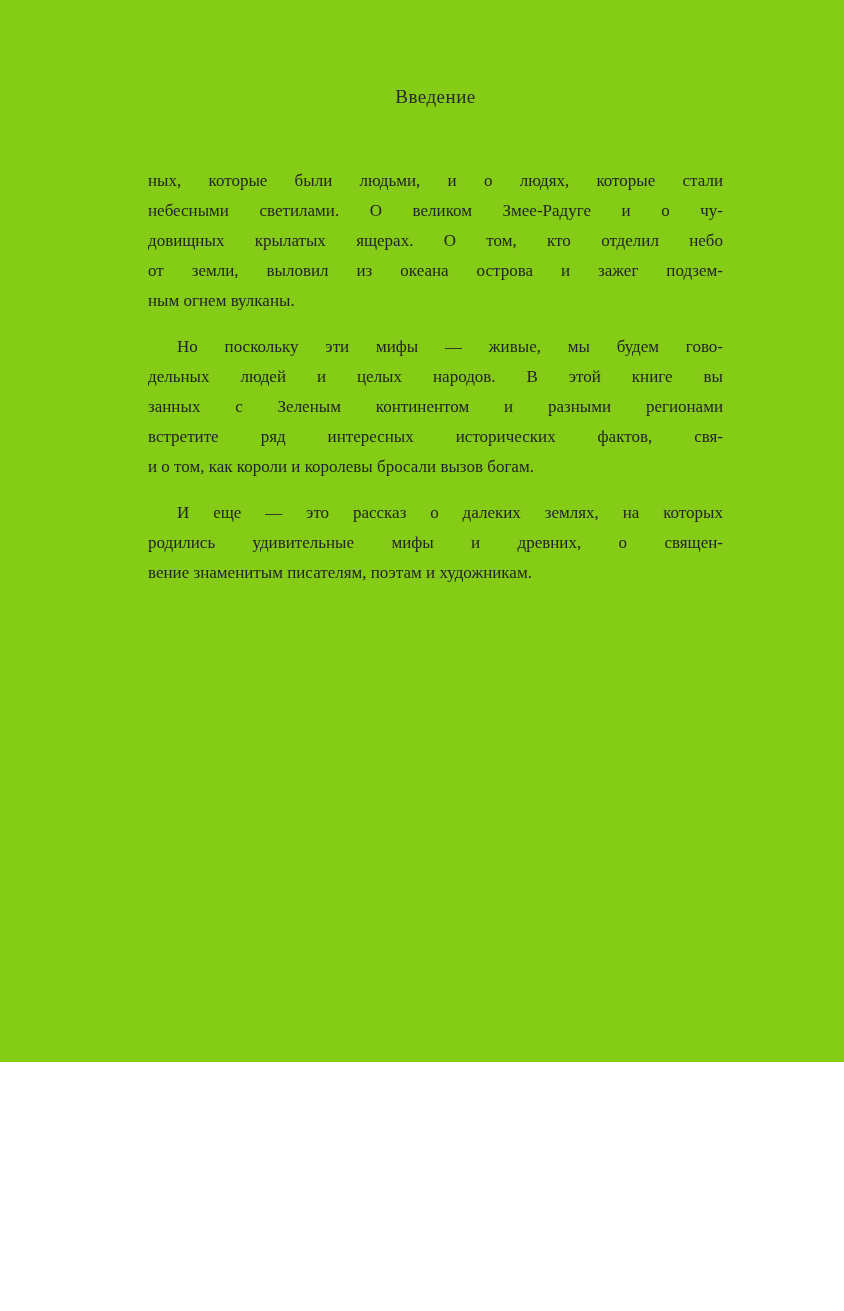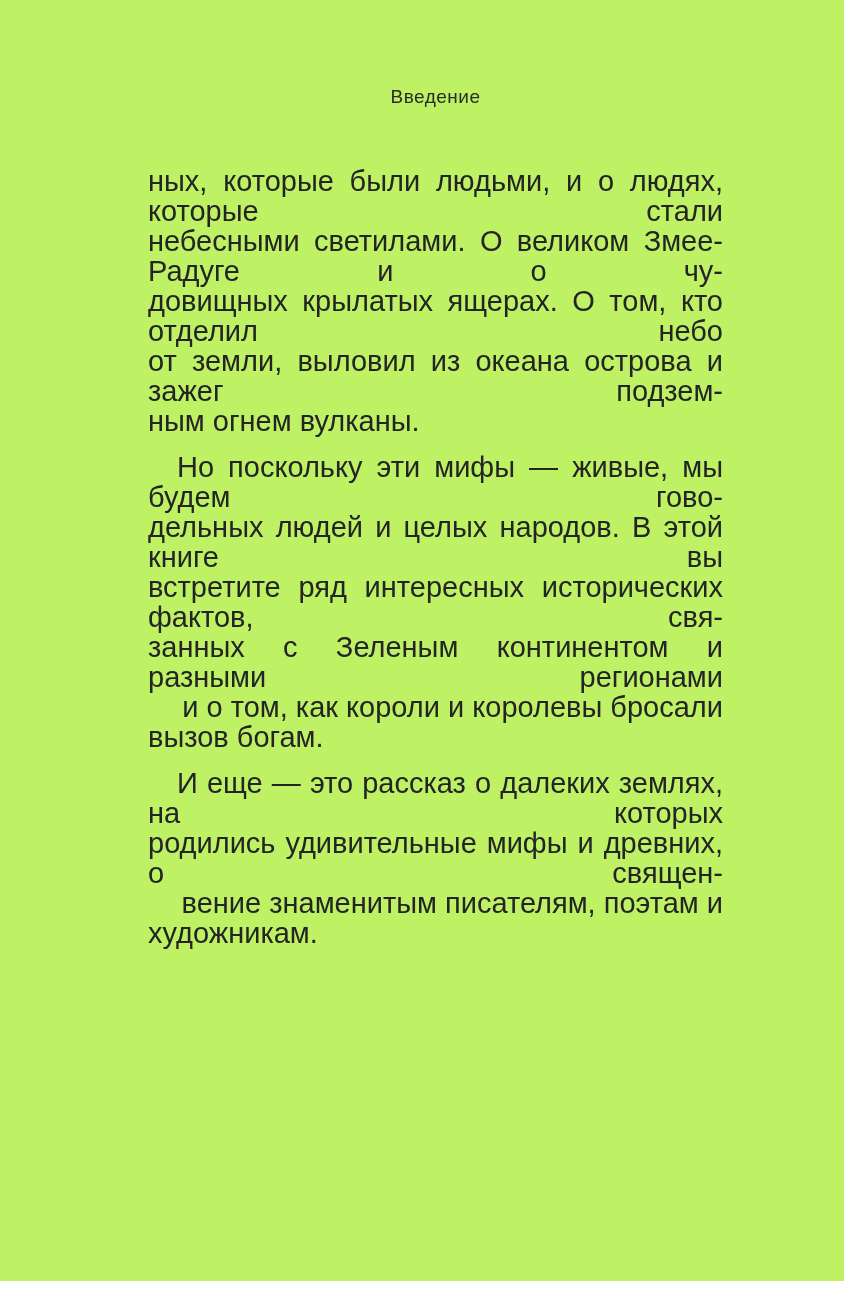--- a/index.html
+++ b/index.html
@@ -3,42 +3,42 @@
 <meta charset="utf-8">
 <style>
   html, body {
     margin: 0;
     padding: 0;
     background: #ffffff;
   }
   .page {
     position: relative;
     width: 844px;
-    height: 1281px;
-    background: #bef264;
-    font-family: Liberation Sans, sans-serif;
+    height: 1062px;
+    background: #84cc16;
+    font-family: Liberation Serif, serif;
     color: #242424;
     overflow: hidden;
   }
   .page-header {
     position: absolute;
     left: 148px;
     top: 86px;
     width: 575px;
     text-align: center;
     font-size: 19px;
     letter-spacing: 0.5px;
     color: #2b2b2b;
   }
   .text-block {
     position: absolute;
     left: 148px;
     top: 166px;
     width: 575px;
-    font-size: 29px;
+    font-size: 17px;
     line-height: 30px;
   }
   .paragraph {
     margin: 0 0 16px 0;
   }
   .line {
     text-align: justify;
     text-align-last: justify;
   }
   .line-last {
@@ -58,22 +58,22 @@
       <div class="paragraph">
         <div class="line">ных, которые были людьми, и о людях, которые стали</div>
         <div class="line">небесными светилами. О великом Змее-Радуге и о чу-</div>
         <div class="line">довищных крылатых ящерах. О том, кто отделил небо</div>
         <div class="line">от земли, выловил из океана острова и зажег подзем-</div>
         <div class="line line-last">ным огнем вулканы.</div>
       </div>
       <div class="paragraph">
         <div class="line line-first-indent">Но поскольку эти мифы — живые, мы будем гово-</div>
         <div class="line">дельных людей и целых народов. В этой книге вы</div>
+        <div class="line">занных с Зеленым континентом и разными регионами</div>
         <div class="line">встретите ряд интересных исторических фактов, свя-</div>
-        <div class="line">занных с Зеленым континентом и разными регионами</div>
         <div class="line line-last">и о том, как короли и королевы бросали вызов богам.</div>
       </div>
       <div class="paragraph">
         <div class="line line-first-indent">И еще — это рассказ о далеких землях, на которых</div>
         <div class="line">родились удивительные мифы и древних, о священ-</div>
         <div class="line line-last">вение знаменитым писателям, поэтам и художникам.</div>
       </div>
     </div>
 </div>
 

